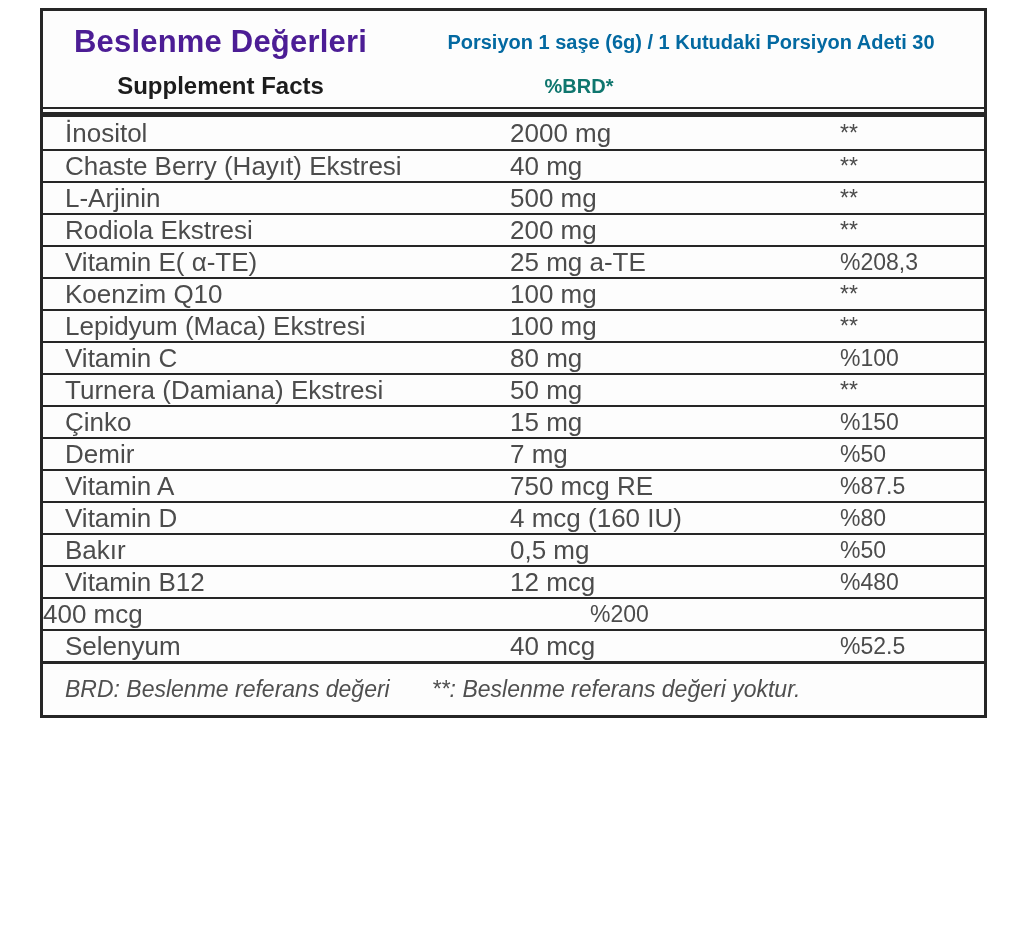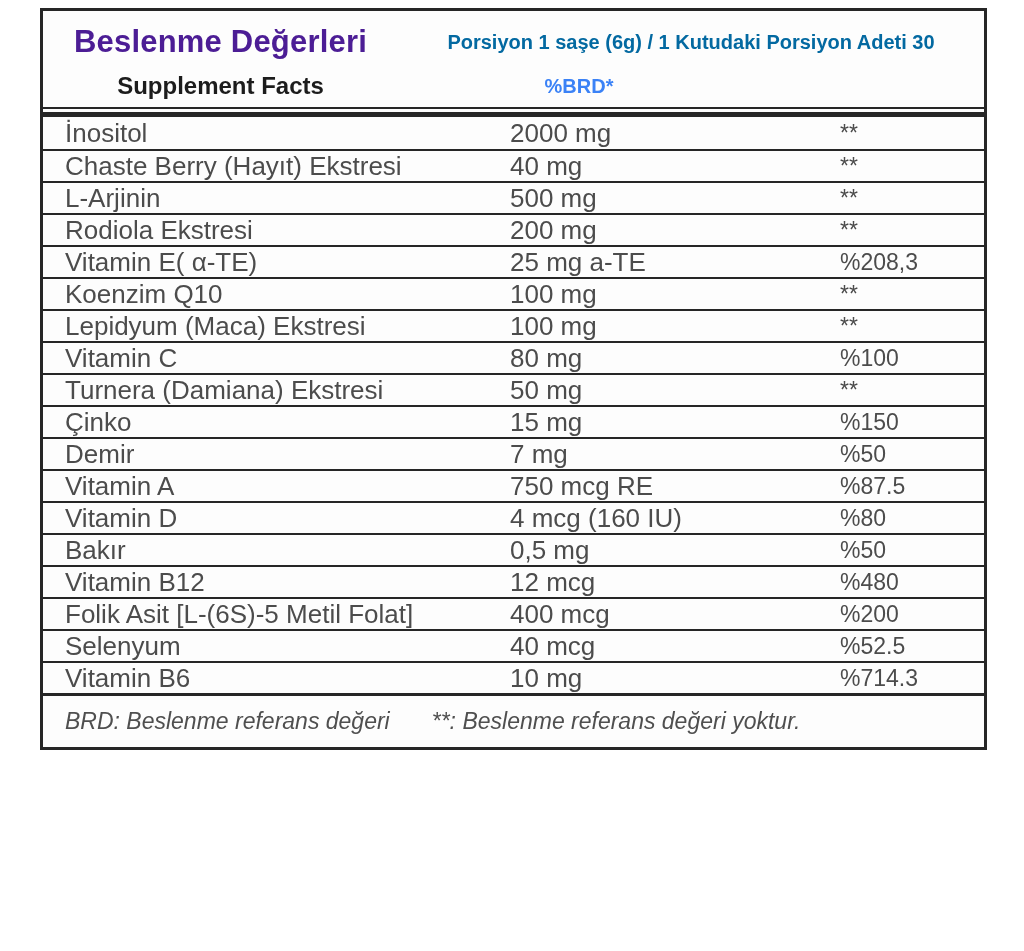--- a/index.html
+++ b/index.html
@@ -34,21 +34,21 @@
     flex: 1; text-align: center;
     font-size: 20px; font-weight: bold; color: #0369a1;
   }
   .h-row2 { display: flex; align-items: center; height: 42px; }
   .subtitle {
     width: 355px; text-align: center;
     font-size: 24px; font-weight: bold; color: #1c1c1c;
   }
   .colheads { flex: 1; display: grid; grid-template-columns: 362px 1fr; align-items: center; }
   .amount-head { text-align: right; font-size: 20px; font-weight: bold; color: #222222; }
-  .brd-head { text-align: center; font-size: 20px; font-weight: bold; color: #3b82f6; }
+  .brd-head { text-align: center; font-size: 20px; font-weight: bold; color: #0f766e; }
   
   .thickbar { height: 5px; background: #262626; margin-top: 3px; }
   
   .tbody { }
   .row {
     display: grid;
     grid-template-columns: 467px 250px 1fr;
     align-items: center;
     height: 32px;
   }
@@ -171,33 +171,27 @@
           <span class="cell-label">Bakır</span>
           <span class="cell-amount">0,5 mg</span>
           <span class="cell-brd">%50</span>
         </div>
         <div class="row">
           <span class="cell-label">Vitamin B12</span>
           <span class="cell-amount">12 mcg</span>
           <span class="cell-brd">%480</span>
         </div>
         <div class="row">
-          <span class="cell-label">Folik Asit [L-(6S)-5 Metil Folat]</span>
           <span class="cell-amount">400 mcg</span>
           <span class="cell-brd">%200</span>
         </div>
         <div class="row">
           <span class="cell-label">Selenyum</span>
           <span class="cell-amount">40 mcg</span>
           <span class="cell-brd">%52.5</span>
-        </div>
-        <div class="row">
-          <span class="cell-label">Vitamin B6</span>
-          <span class="cell-amount">10 mg</span>
-          <span class="cell-brd">%714.3</span>
         </div>
       </div>
 
     <div class="tfooter">
       <span class="note1">BRD: Beslenme referans değeri</span>
       <span class="note2">**: Beslenme referans değeri yoktur.</span>
     </div>
 
   </div>
 </div>

